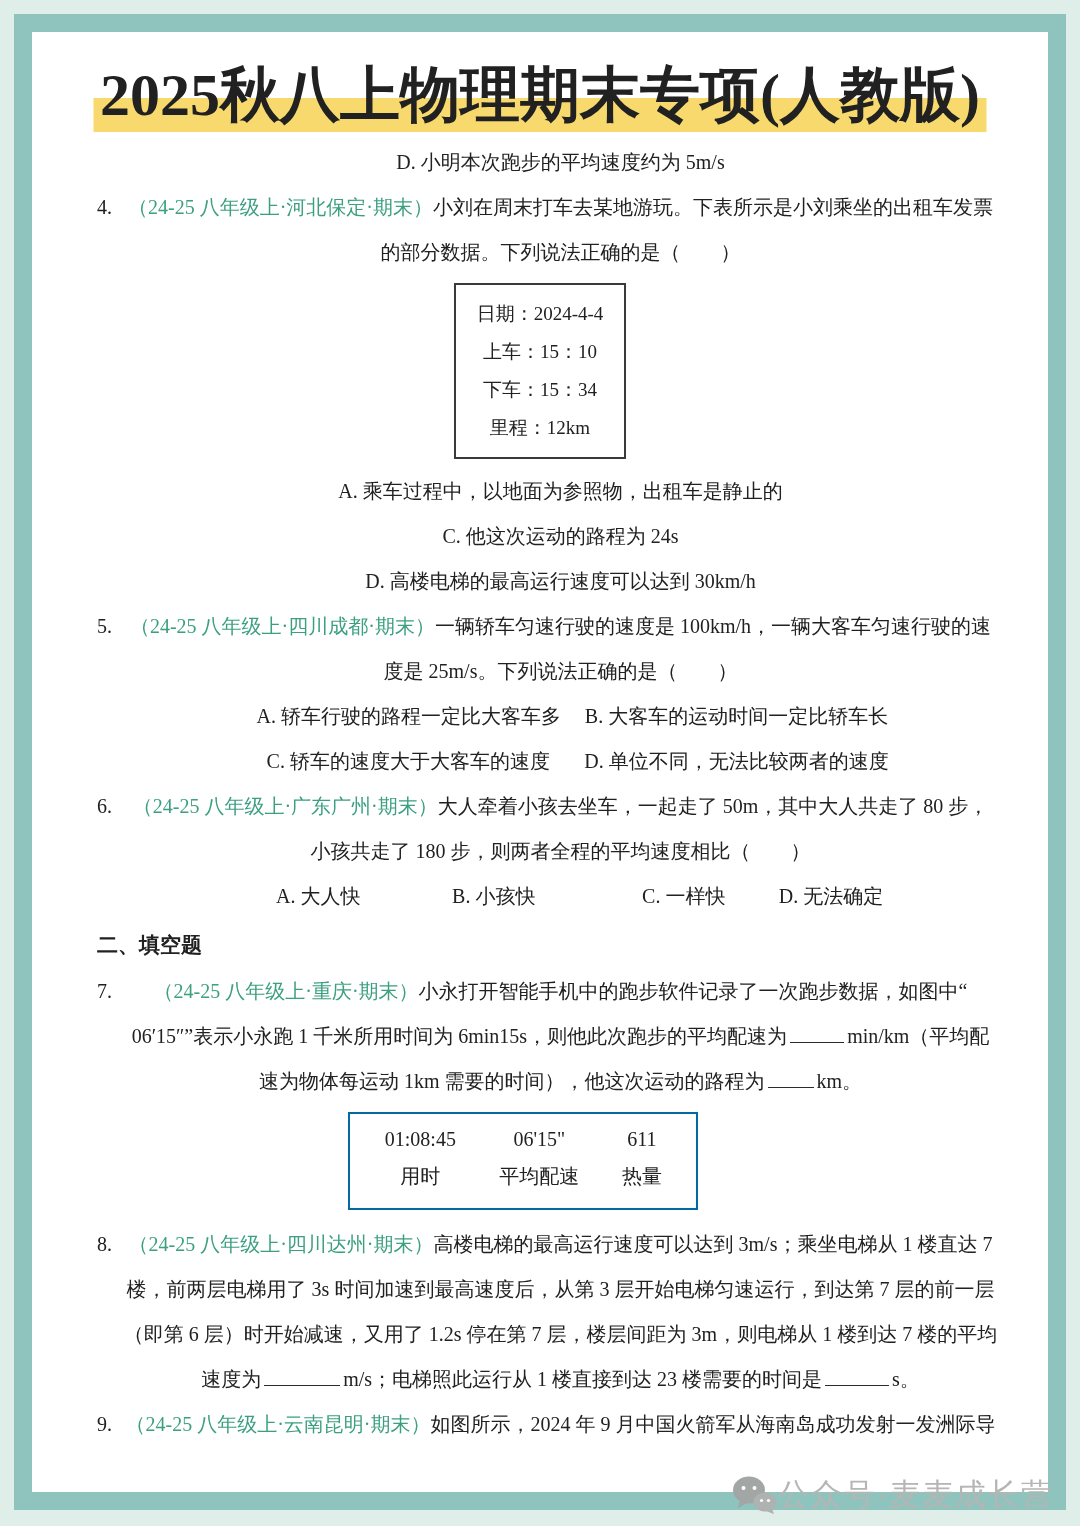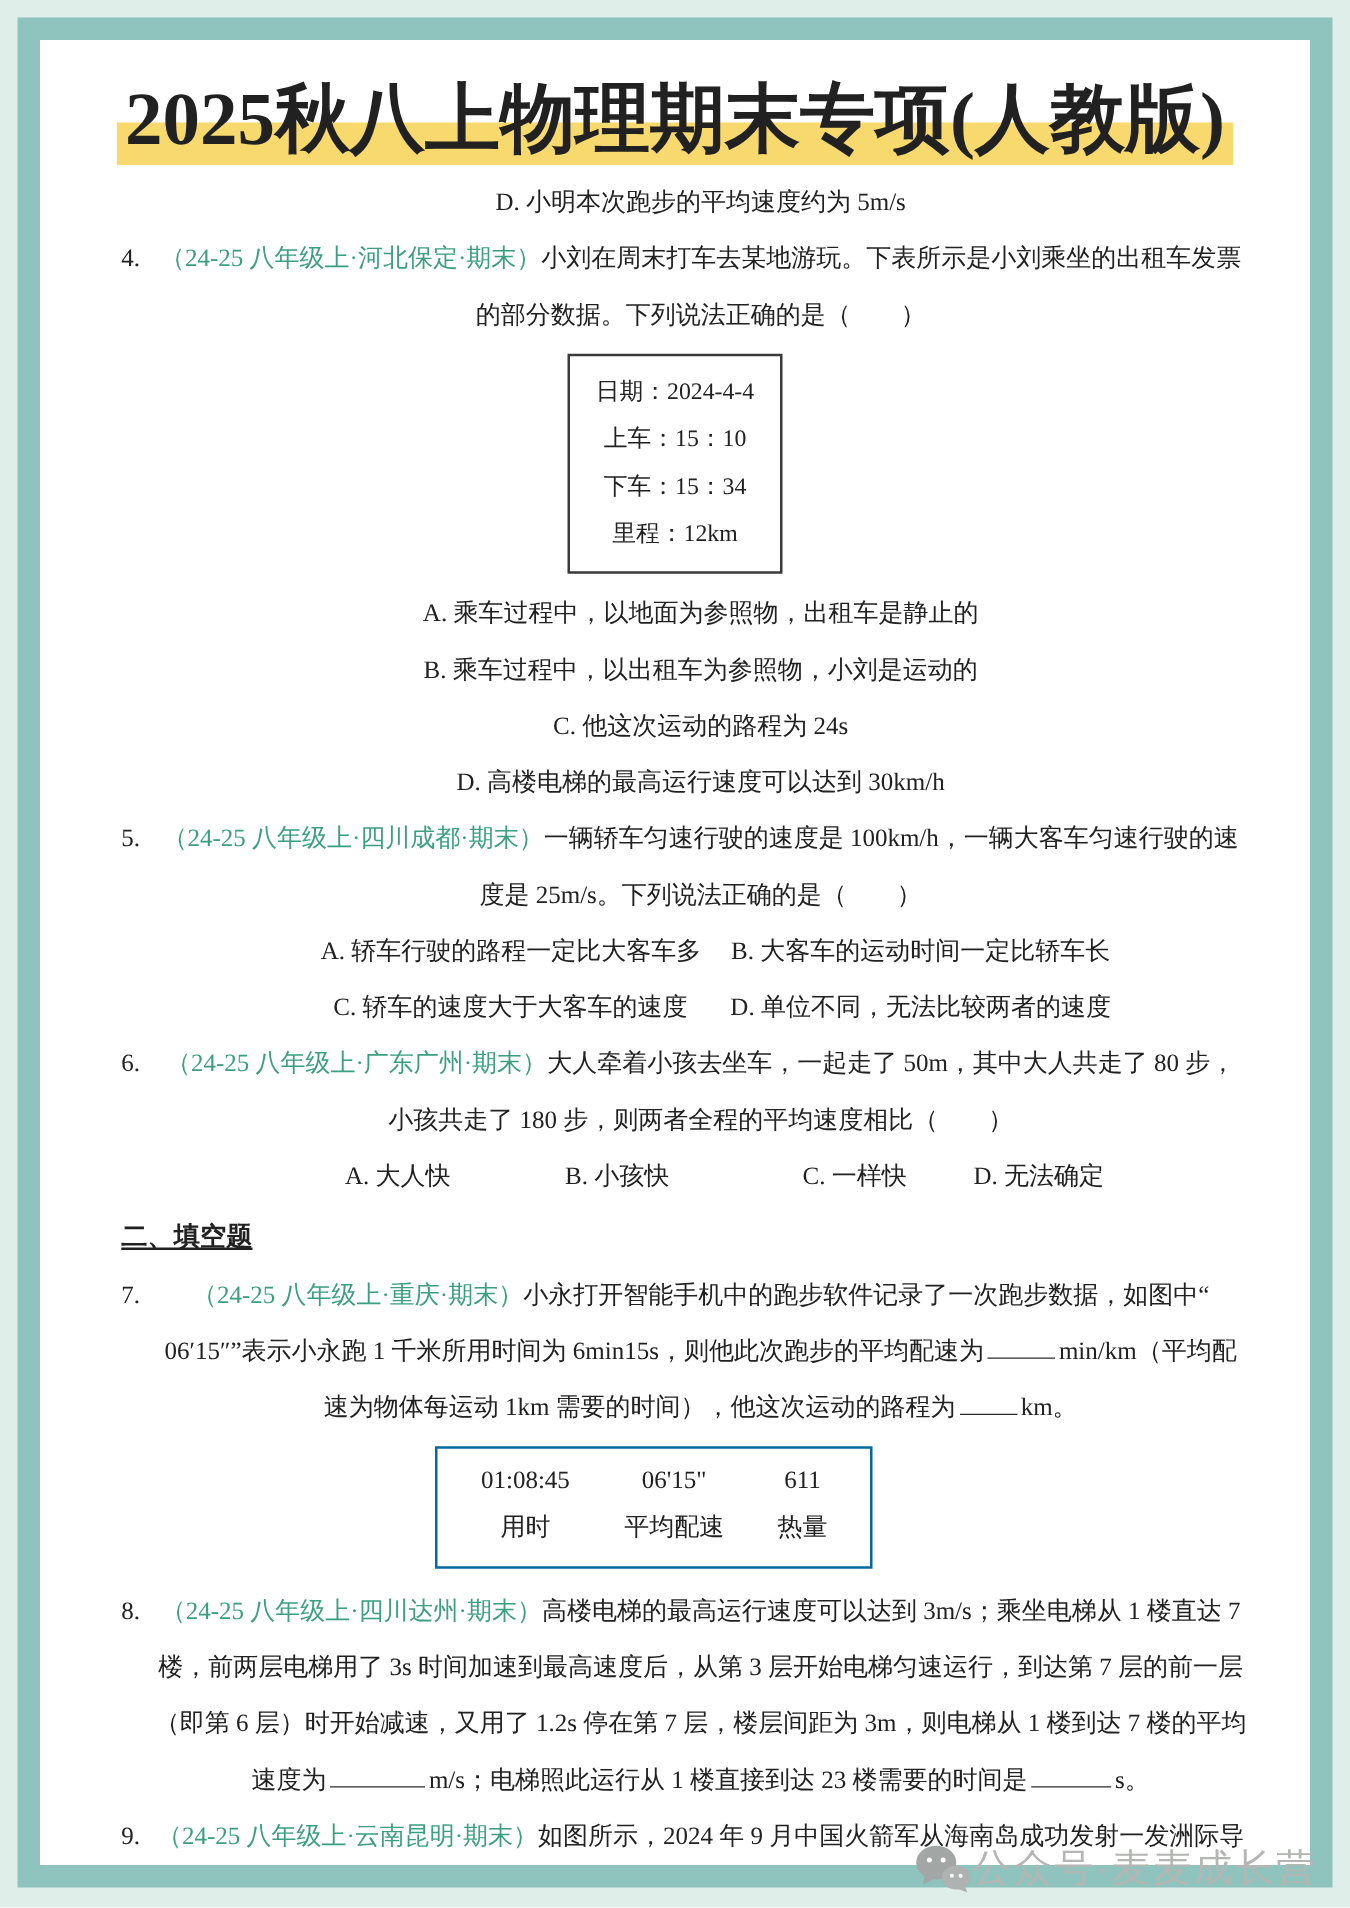--- a/index.html
+++ b/index.html
@@ -27,21 +27,21 @@
     line-height:74px; white-space:nowrap;
   }
   .tline { position:relative; padding-left:41px; line-height:45px; font-size:20px; white-space:nowrap;text-align:center; }
   .qnum { position:absolute; left:65px; top:0; }
   .tag { color:#3b9f80; }
   .intro { margin-top:8px; }
   .blank { display:inline-block; border-bottom:1.5px solid #2b2b2b; height:15px; margin:0 3px; vertical-align:baseline; }
   .w54{width:54px} .w46{width:46px} .w76{width:76px} .w64{width:64px}
   .sechead {
     font-family:"Liberation Sans","DejaVu Sans",sans-serif; font-weight:bold;
-    font-size:21px; padding-left:65px; line-height:48px; margin-top:2px;text-decoration:underline;
+    font-size:21px; padding-left:65px; line-height:48px; margin-top:2px;
   }
   .receipt {
     width:160px; border:2px solid #3a3a3a; margin:8px auto 10px;
     padding:10px 4px; text-align:center; font-size:19px; line-height:38px;
   }
   .runbox {
     width:322px; border:2px solid #0369a1; margin:8px 0 12px 316px;
     padding:14px 12px 18px; font-size:20px;
   }
   .runrow { display:flex; }
@@ -83,21 +83,20 @@
   </div>
 
   <div class="receipt">
     <div>日期：2024-4-4</div>
     <div>上车：15：10</div>
     <div>下车：15：34</div>
     <div>里程：12km</div>
   </div>
 
   <div class="tline"><span>A. 乘车过程中，以地面为参照物，出租车是静止的</span></div>
-  <div class="tline"><span>B. 乘车过程中，以出租车为参照物，小刘是运动的</span></div>
   <div class="tline"><span>C. 他这次运动的路程为 24s</span></div>
   <div class="tline"><span>D. 高楼电梯的最高运行速度可以达到 30km/h</span></div>
 
   <div class="tline">
     <span class="qnum">5.</span><span class="tag">（24-25 八年级上·四川成都·期末）</span><span>一辆轿车匀速行驶的速度是 100km/h，一辆大客车匀速行驶的速</span>
   </div>
   <div class="tline">
     <span>度是 25m/s。下列说法正确的是（　　）</span>
   </div>
   <div class="tline">

